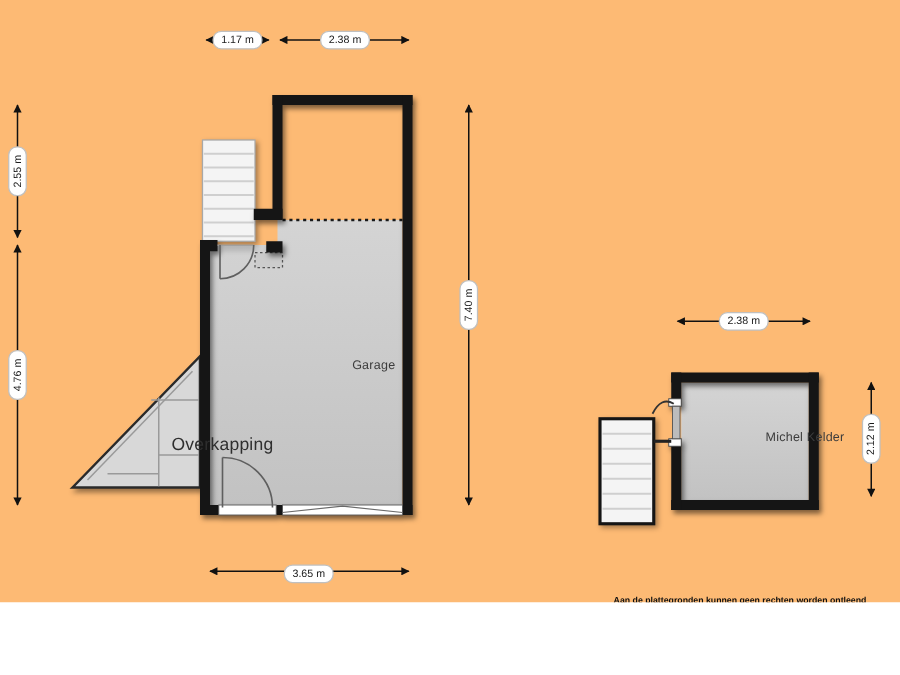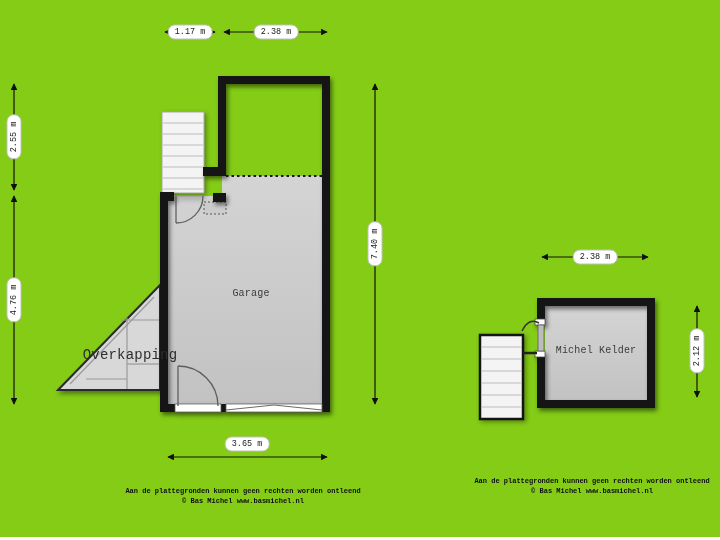--- a/index.html
+++ b/index.html
@@ -1,35 +1,35 @@
 <!DOCTYPE html>
 <html><head>
 <meta charset="utf-8">
 <style>
   html,body { margin:0; padding:0; background:#ffffff; }
   .canvas {
-    position:relative; width:720px; height:537px; background:#84cc16;
-    font-family:Liberation Mono, monospace; overflow:hidden;
+    position:relative; width:720px; height:482px; background:#fdba74;
+    font-family:Liberation Sans, sans-serif; overflow:hidden;
   }
   svg.scene { position:absolute; left:0; top:0; width:720px; height:540px; }
   .walls   { filter: drop-shadow(2.5px 3.5px 2px rgba(0,0,0,0.50)); }
   .stairs-g{ filter: drop-shadow(2px 2.5px 2px rgba(0,0,0,0.35)); }
   .tri-g   { filter: drop-shadow(2px 3px 2px rgba(0,0,0,0.40)); }
 
   .pill {
     position:absolute; z-index:3; background:#ffffff;
     border:1px solid #c0c0c0; border-radius:7px; padding:1px 6px;
     font-size:8.5px; line-height:11px; color:#1a1a1a; white-space:nowrap;
     transform:translate(-50%,-50%);
   }
   .pill.v { transform:translate(-50%,-50%) rotate(-90deg); }
 
   .room-label {
     position:absolute; z-index:2; transform:translate(-50%,-50%);
-    font-size:10px; color:#3c3c3c; white-space:nowrap; letter-spacing:0.2px;
+    font-size:10px; color:#3c3c3c; white-space:nowrap; letter-spacing:0.2px;margin-left:48px;
   }
   .canopy-label { font-size:14px; color:#2e2e2e; }
 
   .footer {
     position:absolute; z-index:2; transform:translateX(-50%);
     text-align:center; font-size:7px; font-weight:bold; color:#101010;
     line-height:10px; white-space:nowrap;
   }
 </style>
 </head>
@@ -144,21 +144,21 @@
       <line x1="542" y1="257" x2="648" y2="257" marker-start="url(#arw)" marker-end="url(#arw)"></line>
       <line x1="697" y1="306" x2="697" y2="397" marker-start="url(#arw)" marker-end="url(#arw)"></line>
     </g>
   </svg>
 
   <div class="pill" style="left:190px; top:32px;">1.17 m</div>
   <div class="pill" style="left:276px; top:32px;">2.38 m</div>
   <div class="pill v" style="left:14px;  top:137px;">2.55 m</div>
   <div class="pill v" style="left:14px;  top:300px;">4.76 m</div>
   <div class="pill v" style="left:375px; top:244px;">7.40 m</div>
-  <div class="pill" style="left:247px; top:444px;">3.65 m</div>
+  <div class="pill" style="left:247px; top:459px;">3.65 m</div>
   <div class="pill" style="left:595px; top:257px;">2.38 m</div>
   <div class="pill v" style="left:697px; top:351px;">2.12 m</div>
 
   <div class="room-label" style="left:251px; top:293px;">Garage</div>
   <div class="room-label canopy-label" style="left:130px; top:355px;">Overkapping</div>
   <div class="room-label" style="left:596px; top:350px;">Michel Kelder</div>
 
   <div class="footer" style="left:243px; top:486px;">
     <div>Aan de plattegronden kunnen geen rechten worden ontleend</div>
     <div>© Bas Michel www.basmichel.nl</div>

